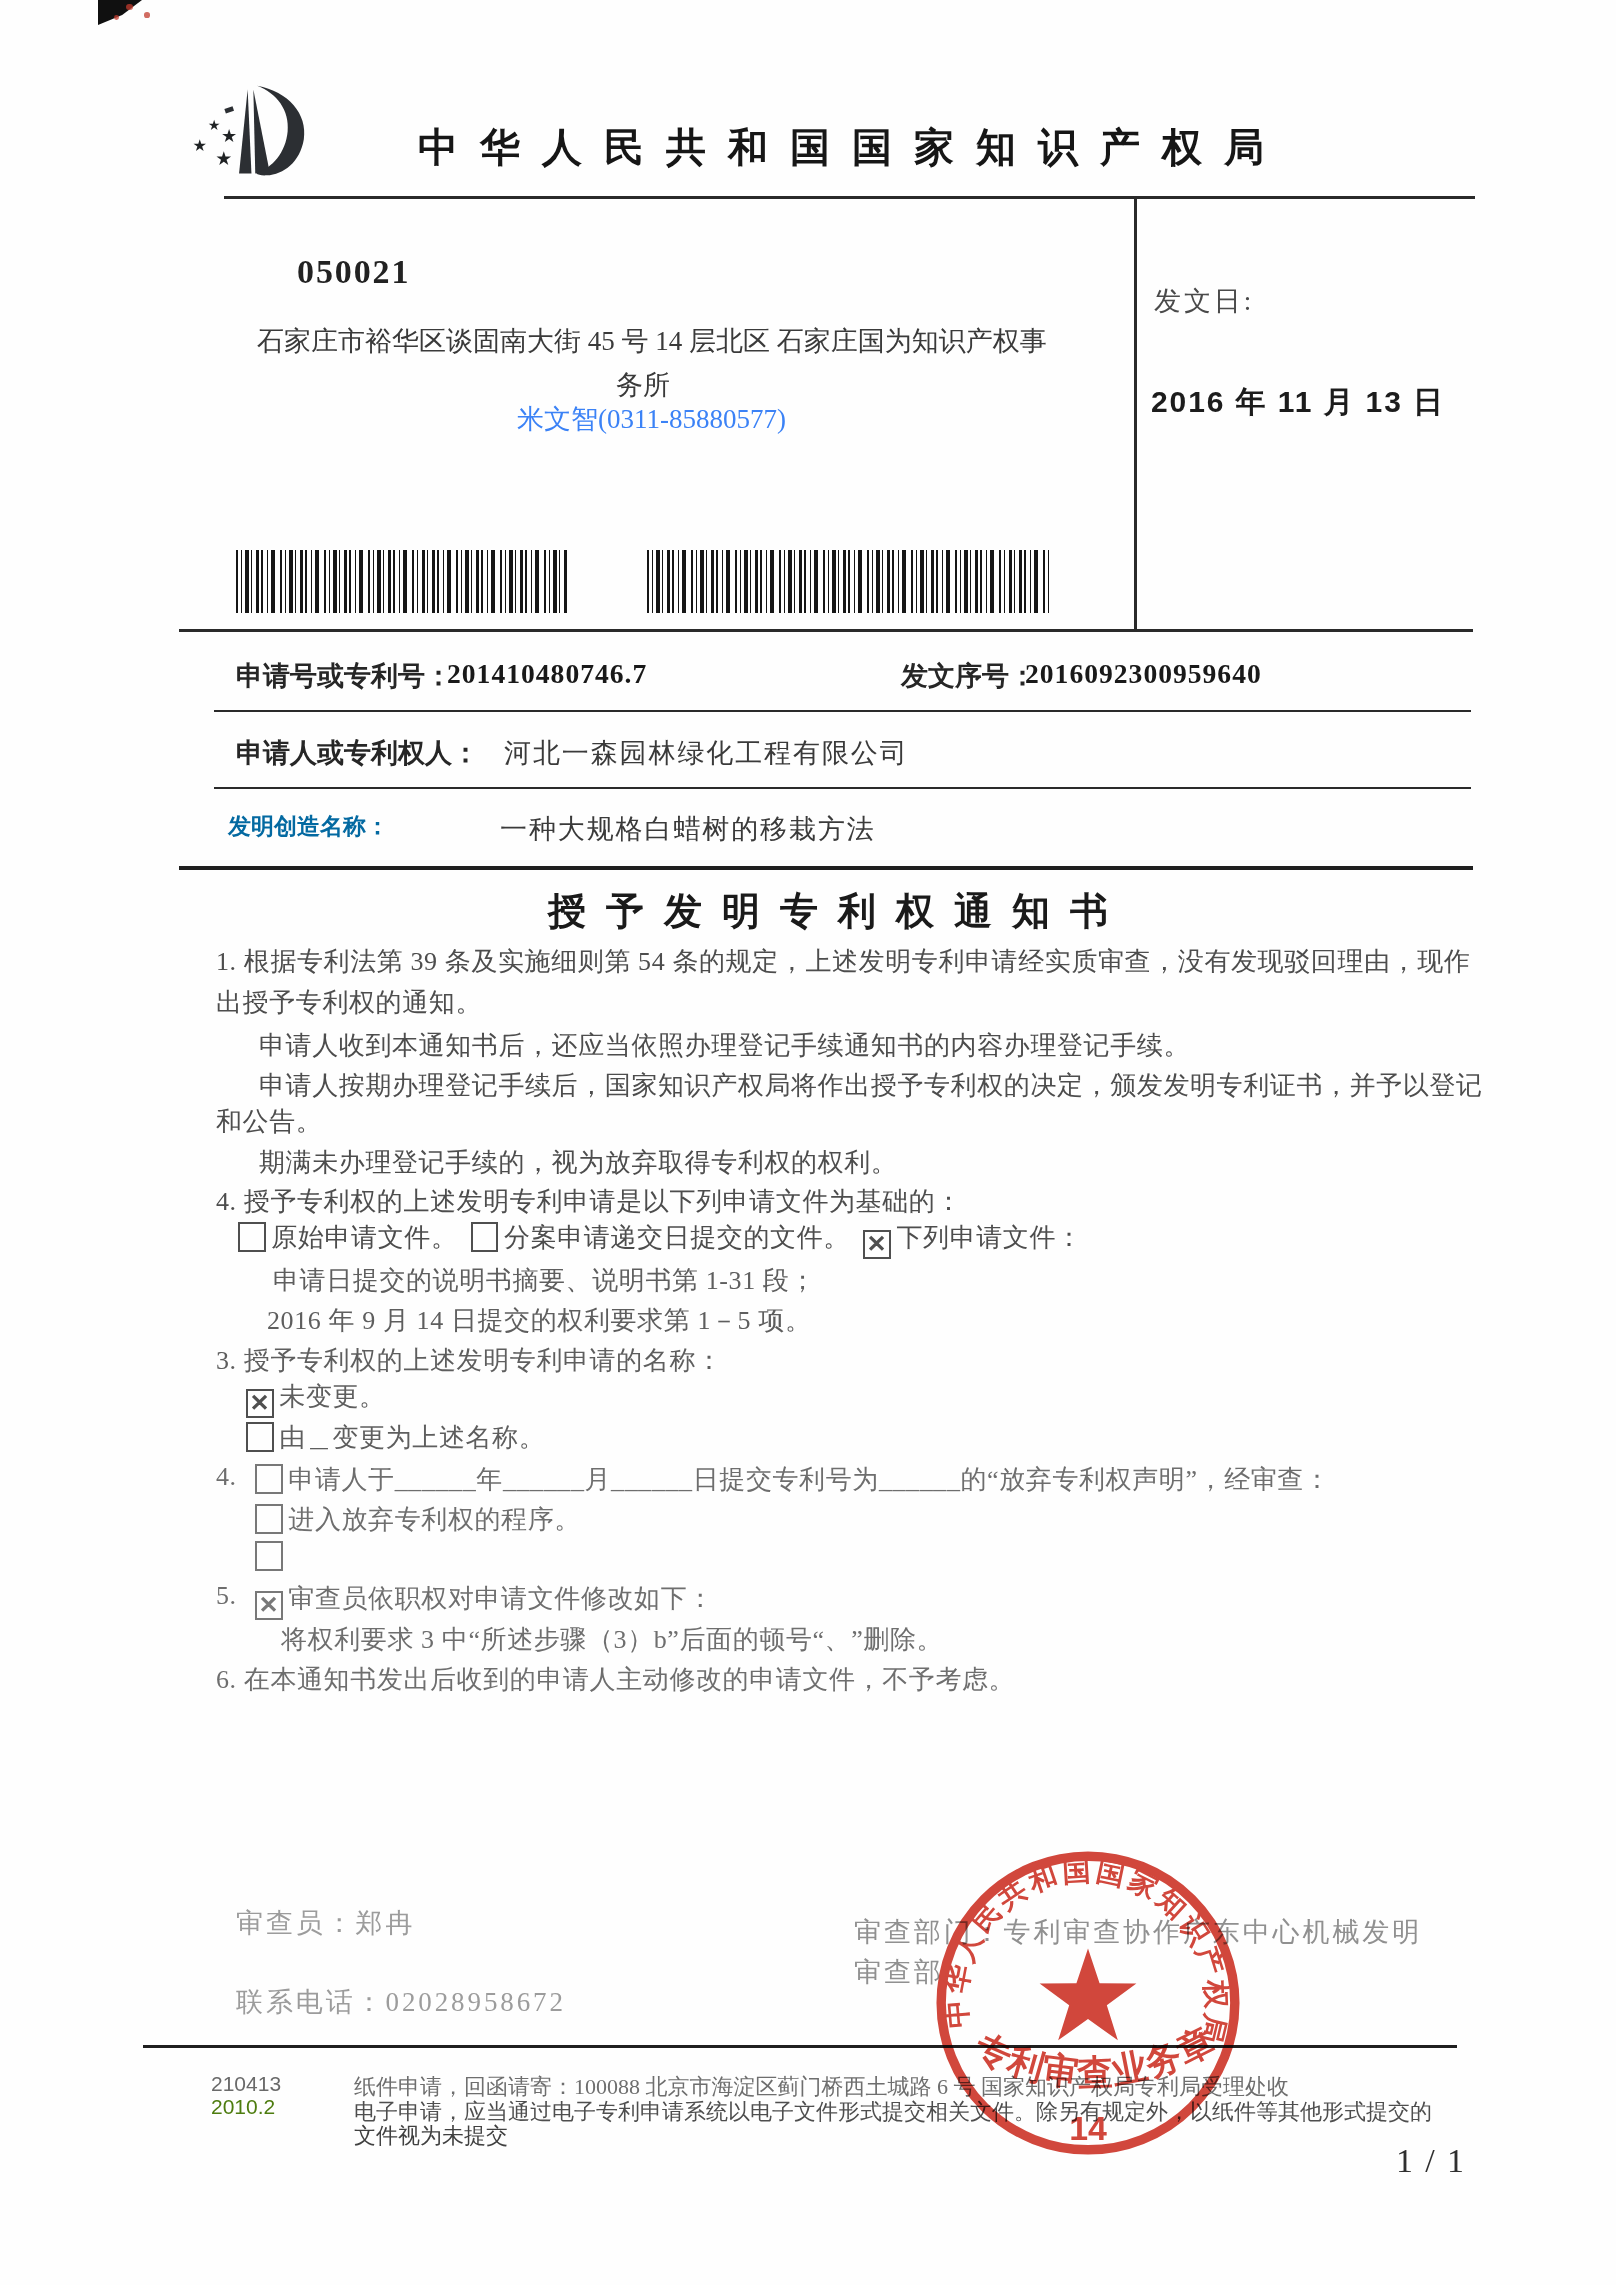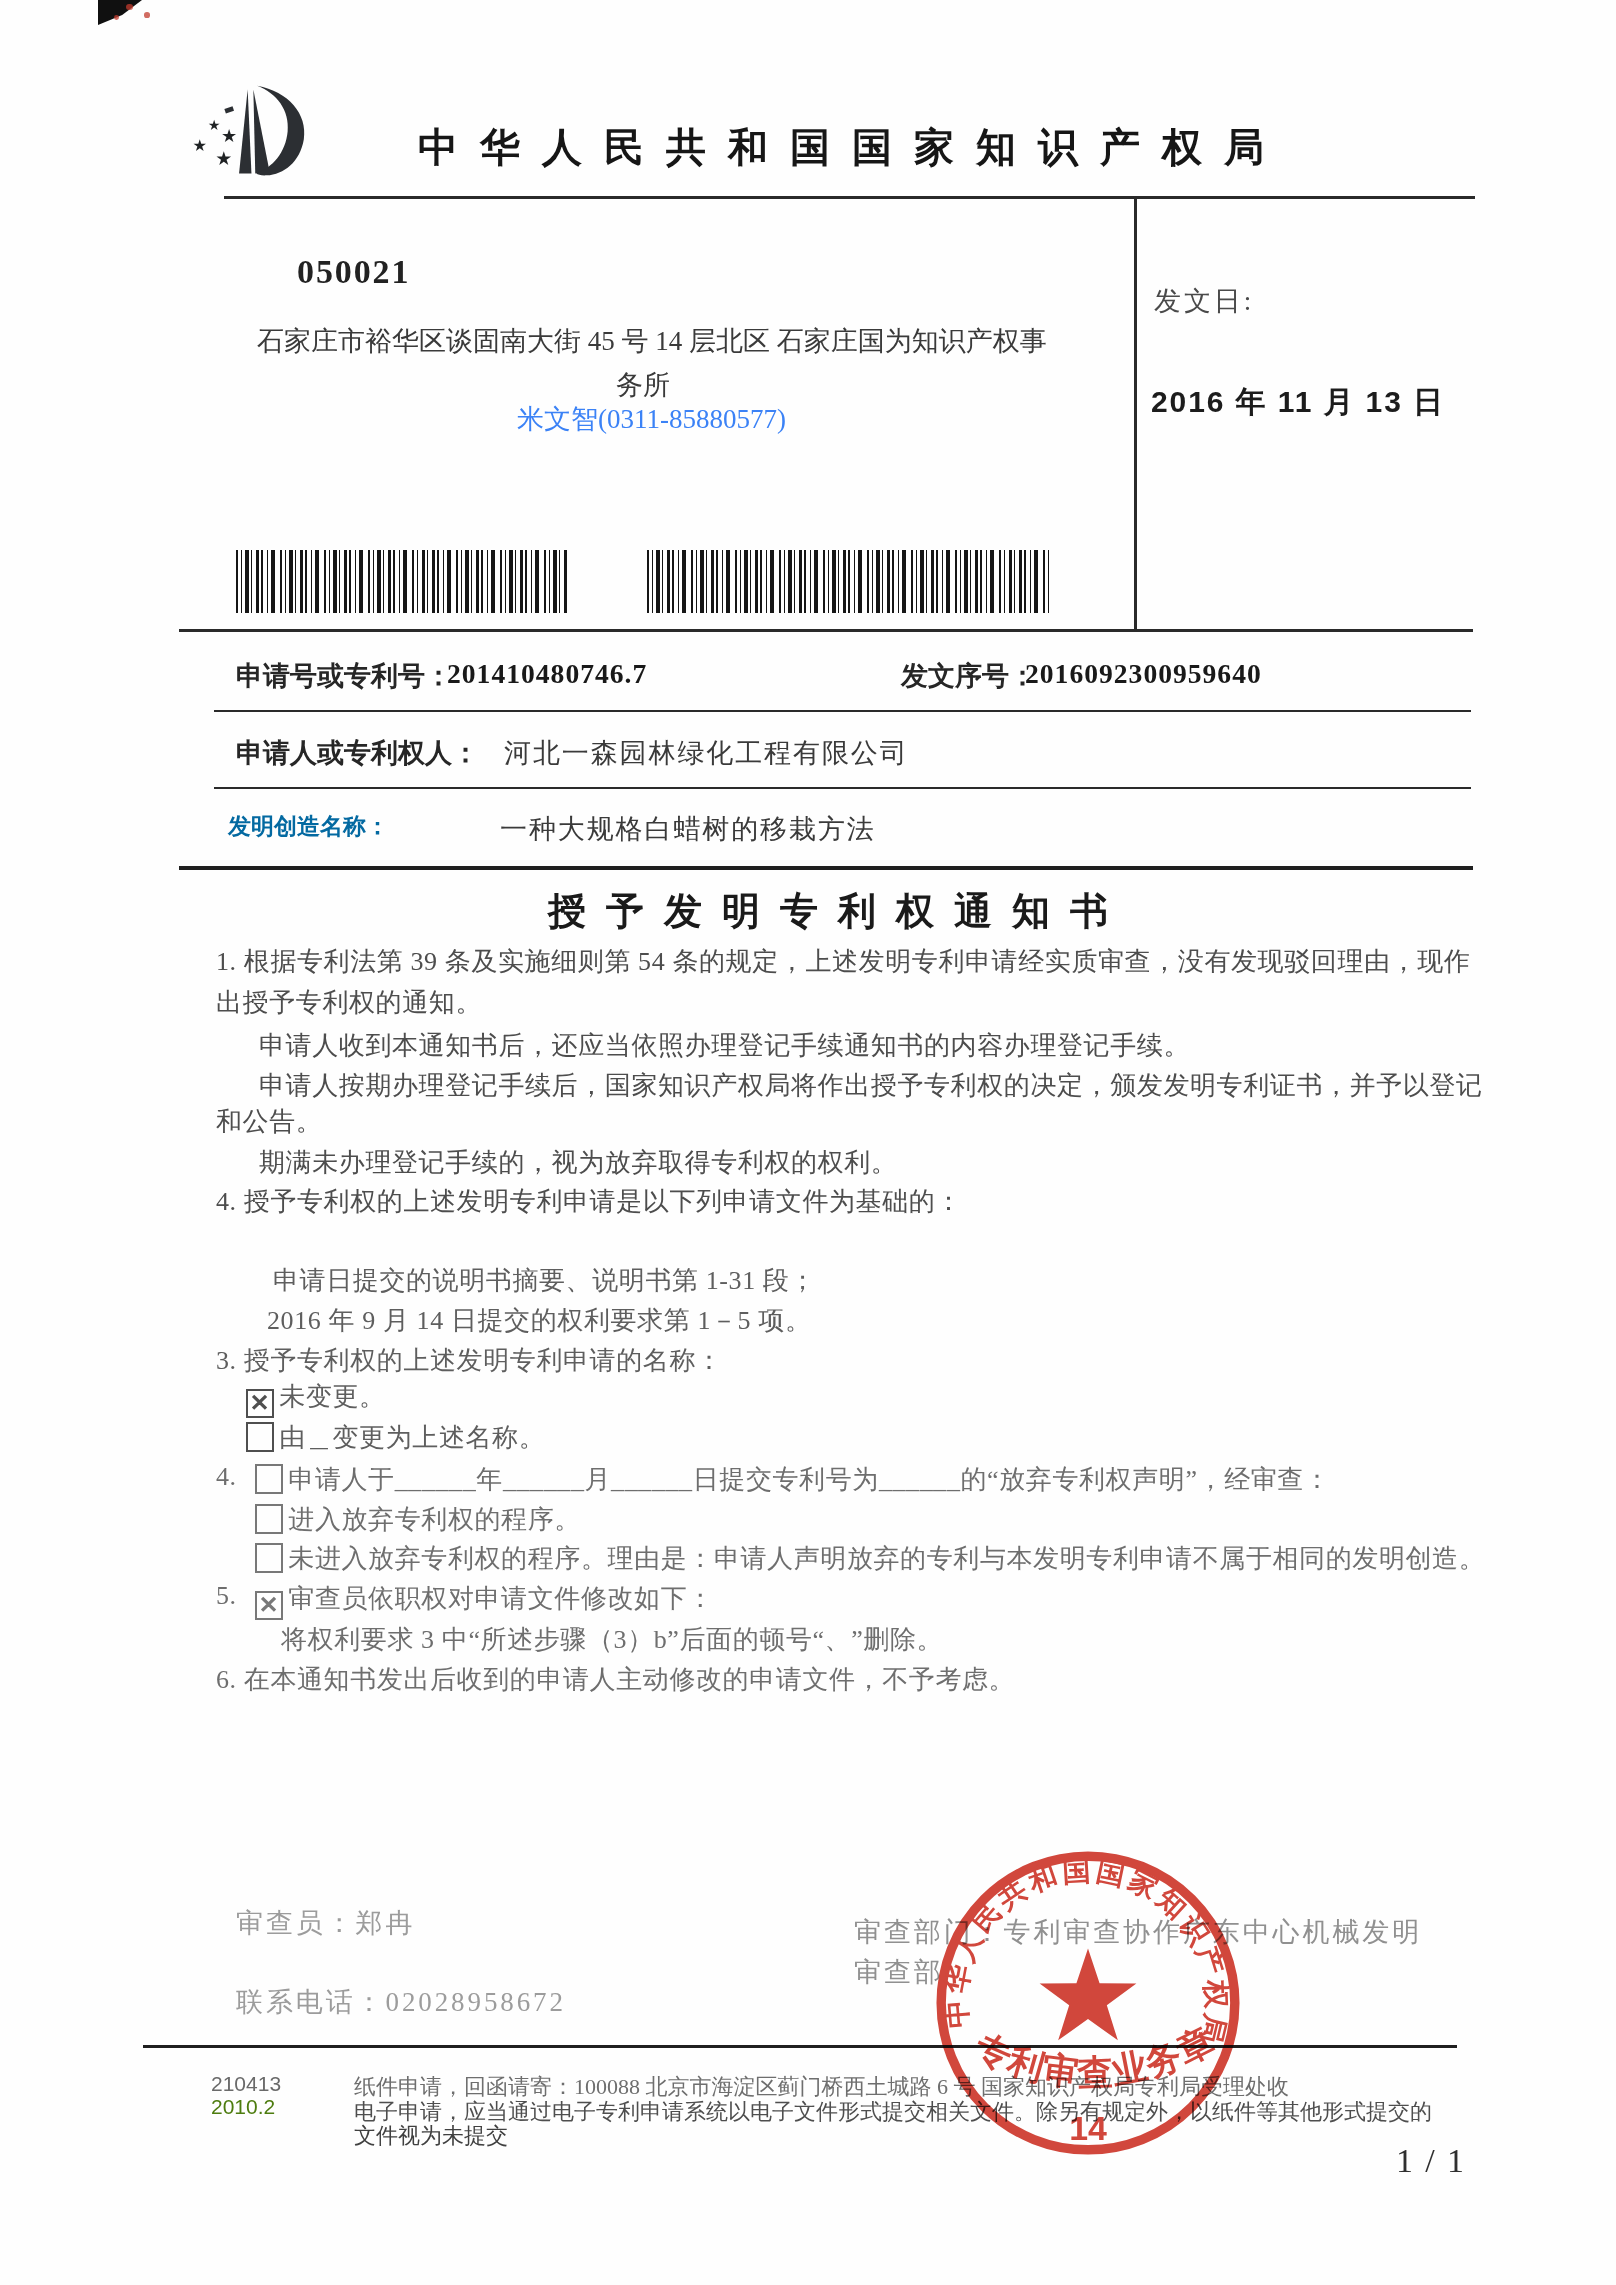--- a/index.html
+++ b/index.html
@@ -89,40 +89,43 @@
   <div class="abs bold" style="left:548px;top:886px;font-size:38px;letter-spacing:20px;color:#1a1a1a;">授予发明专利权通知书</div>
 
   <div class="abs body-line faded1" style="left:216px;top:944px;">1. 根据专利法第 39 条及实施细则第 54 条的规定，上述发明专利申请经实质审查，没有发现驳回理由，现作</div>
   <div class="abs body-line faded1" style="left:216px;top:985px;">出授予专利权的通知。</div>
   <div class="abs body-line faded1" style="left:259px;top:1028px;">申请人收到本通知书后，还应当依照办理登记手续通知书的内容办理登记手续。</div>
   <div class="abs body-line faded1" style="left:259px;top:1068px;">申请人按期办理登记手续后，国家知识产权局将作出授予专利权的决定，颁发发明专利证书，并予以登记</div>
   <div class="abs body-line faded1" style="left:216px;top:1104px;">和公告。</div>
   <div class="abs body-line faded1" style="left:259px;top:1145px;">期满未办理登记手续的，视为放弃取得专利权的权利。</div>
 
   <div class="abs body-line faded1" style="left:216px;top:1184px;">4. 授予专利权的上述发明专利申请是以下列申请文件为基础的：</div>
+  <div class="abs body-line faded1" style="left:238px;top:1220px;">
+    <span class="cb"></span><span>原始申请文件。</span><span class="gap"></span><span class="cb"></span><span>分案申请递交日提交的文件。</span><span class="gap"></span><span class="cb">✕</span><span>下列申请文件：</span>
+  </div>
   <div class="abs body-line faded2" style="left:273px;top:1263px;">申请日提交的说明书摘要、说明书第 1-31 段；</div>
   <div class="abs body-line faded2" style="left:267px;top:1303px;">2016 年 9 月 14 日提交的权利要求第 1－5 项。</div>
 
   <div class="abs body-line faded2" style="left:216px;top:1343px;">3. 授予专利权的上述发明专利申请的名称：</div>
   <div class="abs body-line faded2" style="left:246px;top:1379px;">
     <span class="cb">✕</span><span>未变更。</span>
   </div>
   <div class="abs body-line faded2" style="left:246px;top:1420px;">
     <span class="cb"></span><span>由＿变更为上述名称。</span>
   </div>
 
   <div class="abs body-line faded3" style="left:216px;top:1462px;">4.</div>
   <div class="abs body-line faded3" style="left:255px;top:1462px;">
     <span class="cb light"></span><span>申请人于______年______月______日提交专利号为______的“放弃专利权声明”，经审查：</span>
   </div>
   <div class="abs body-line faded3" style="left:255px;top:1502px;">
     <span class="cb light"></span><span>进入放弃专利权的程序。</span>
   </div>
   <div class="abs body-line faded3" style="left:255px;top:1541px;">
-    <span class="cb light"></span><span>未进入放弃专利权的程序。理由是：申请人声明放弃的专利与本发明专利申请不属于相同的发明创造。</span>
+    <span class="cb light"></span>
   </div>
 
   <div class="abs body-line faded3" style="left:216px;top:1581px;">5.</div>
   <div class="abs body-line faded3" style="left:255px;top:1581px;">
     <span class="cb light">✕</span><span>审查员依职权对申请文件修改如下：</span>
   </div>
   <div class="abs body-line faded3" style="left:281px;top:1622px;">将权利要求 3 中“所述步骤（3）b”后面的顿号“、”删除。</div>
 
   <div class="abs body-line faded3" style="left:216px;top:1662px;">6. 在本通知书发出后收到的申请人主动修改的申请文件，不予考虑。</div>
 

